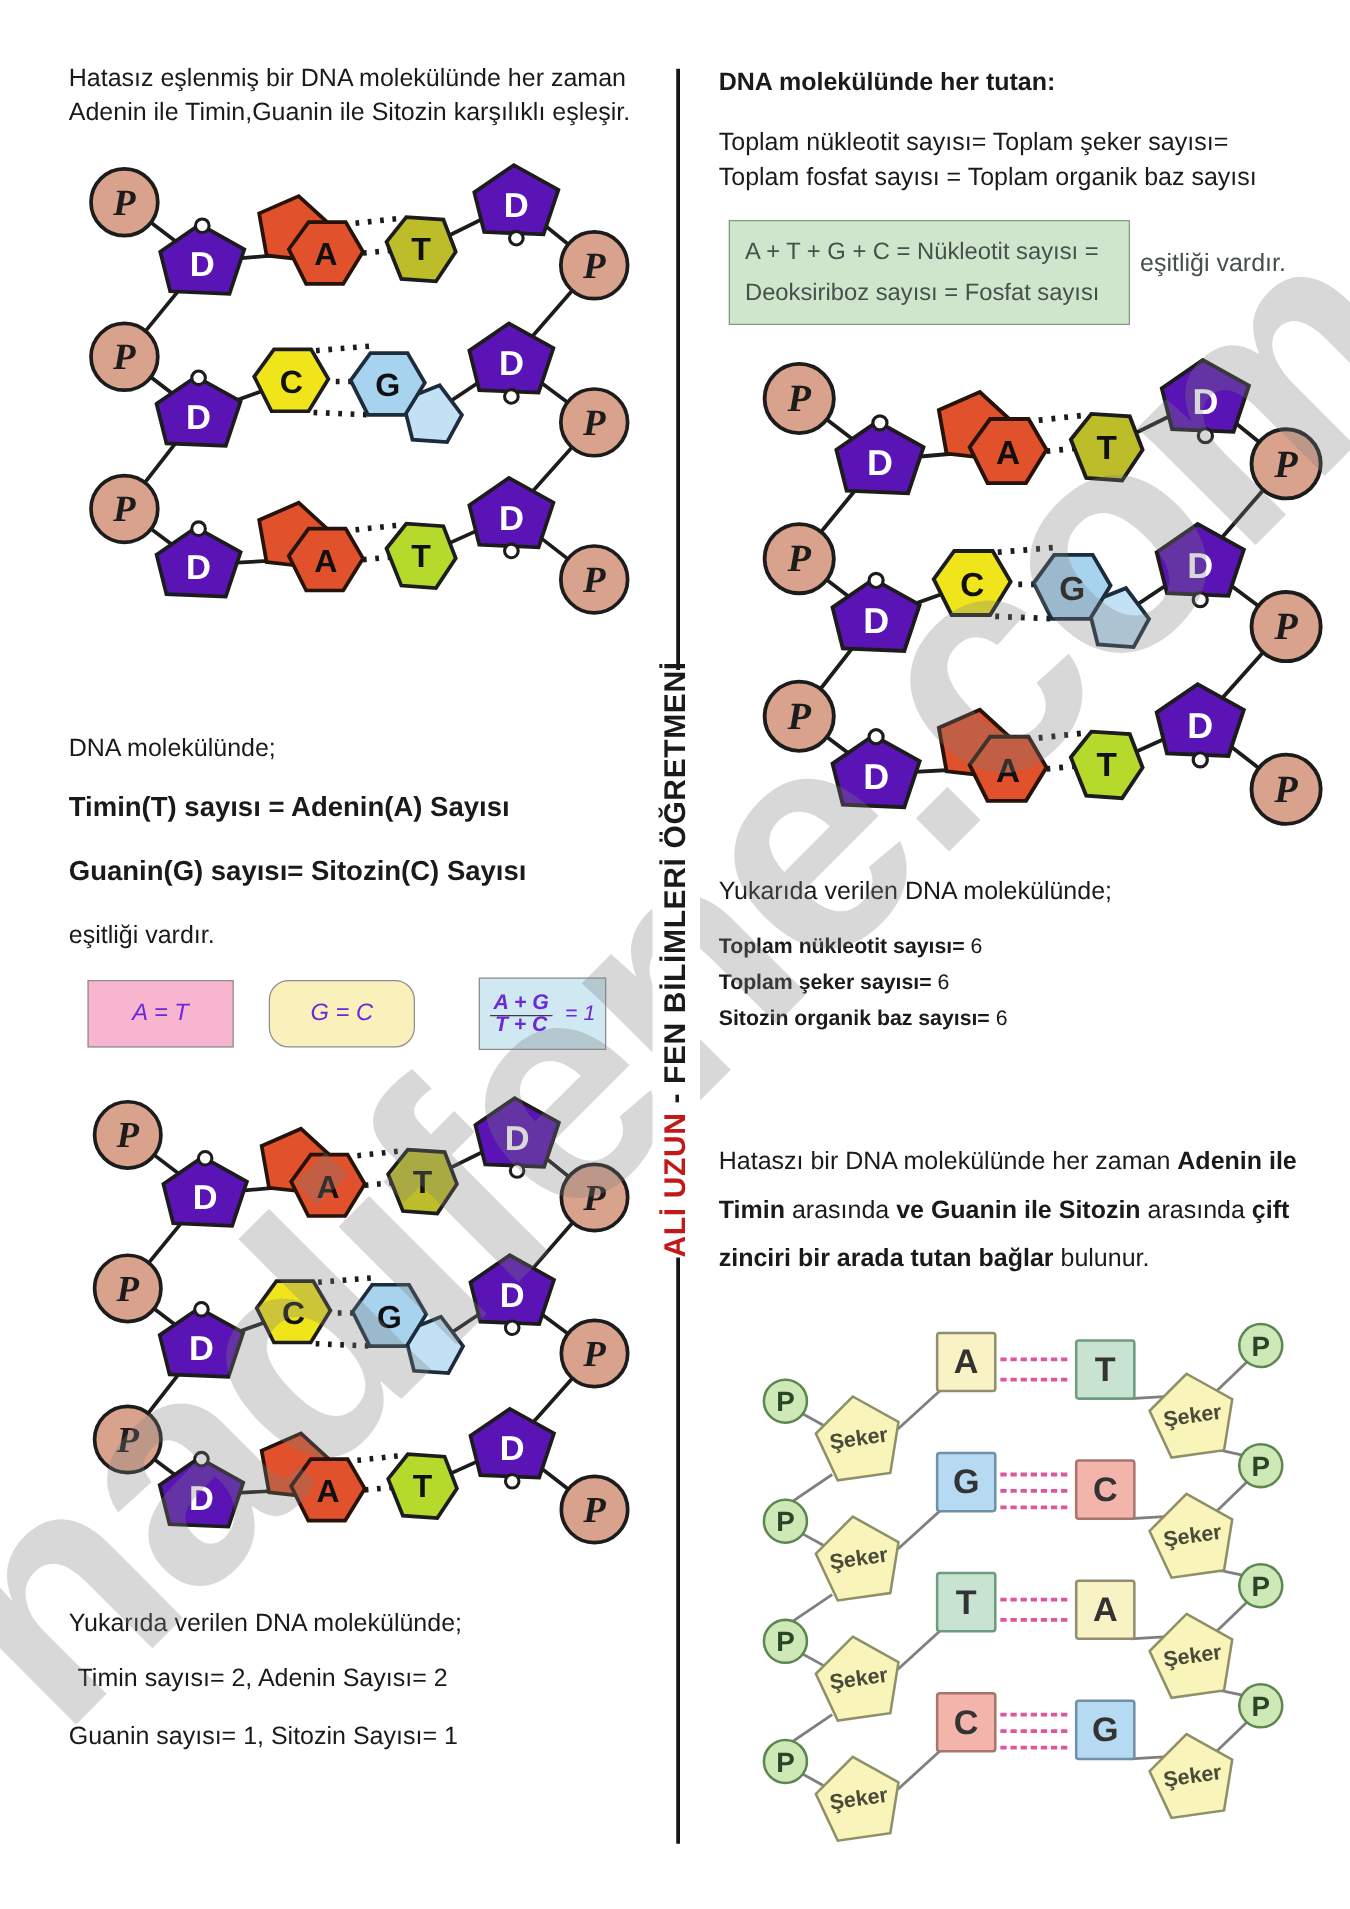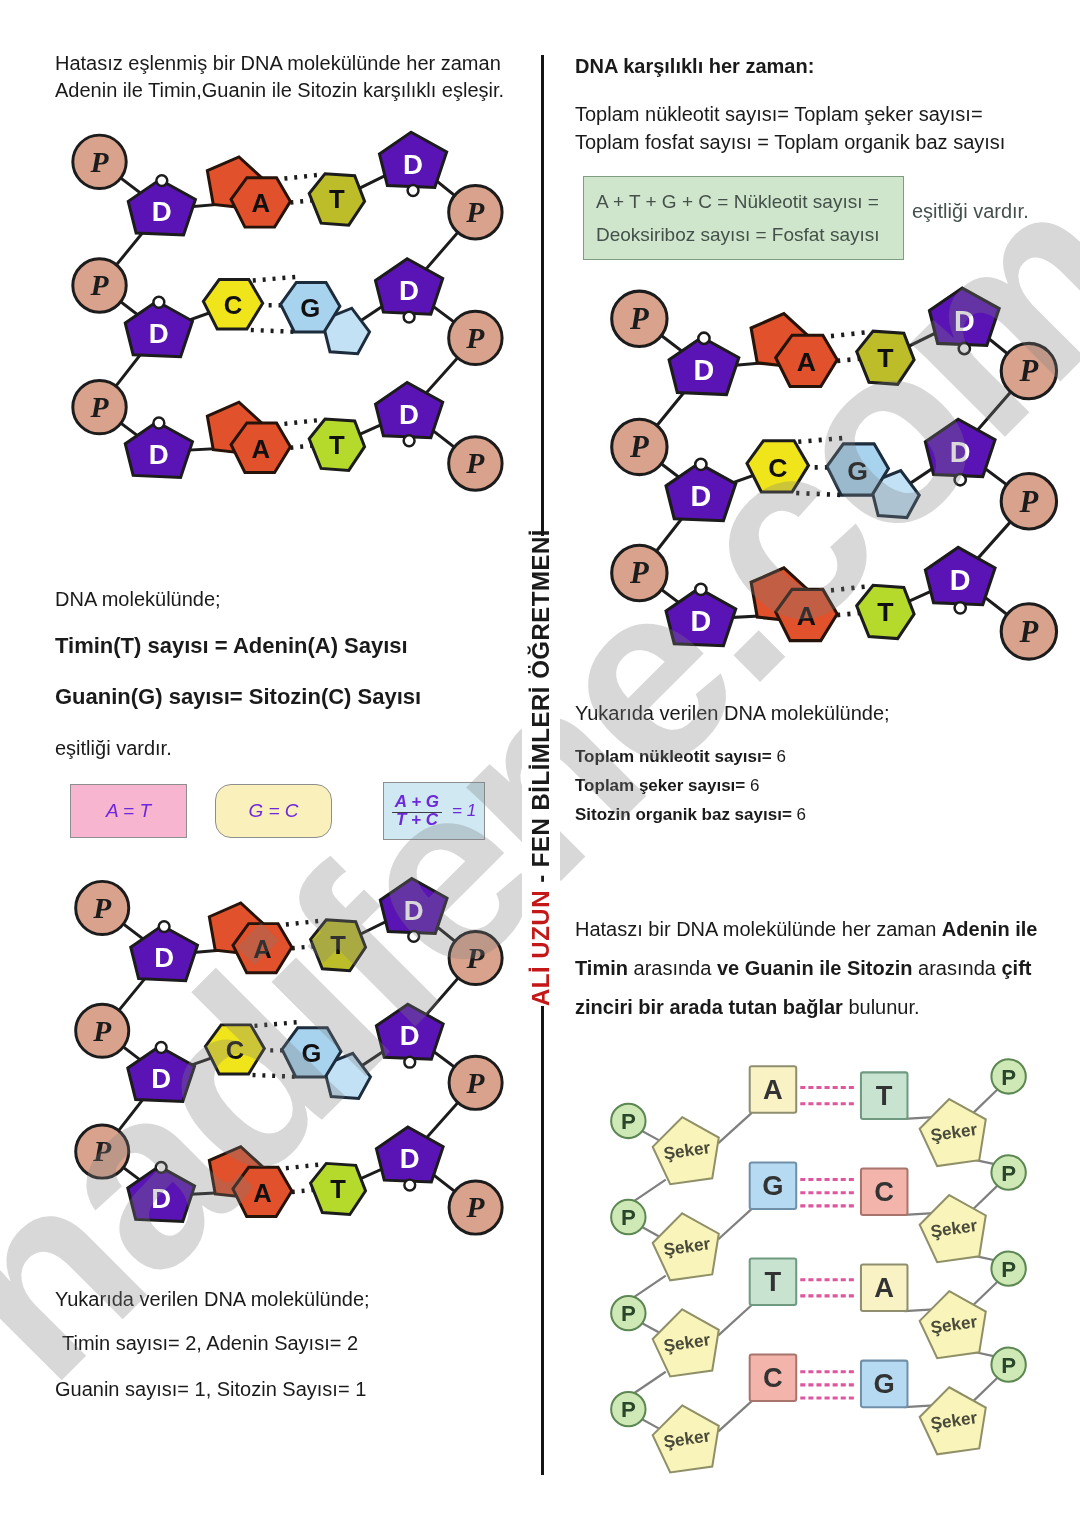--- a/index.html
+++ b/index.html
@@ -224,21 +224,21 @@
 
   <div class="abs txt" style="left:55px;top:1286px;">Yukarıda verilen DNA molekülünde;</div>
   <div class="abs txt" style="left:62px;top:1330px;">Timin sayısı= 2, Adenin Sayısı= 2</div>
   <div class="abs txt" style="left:55px;top:1376px;">Guanin sayısı= 1, Sitozin Sayısı= 1</div>
 
   <div class="abs divider"></div>
   <div class="abs teacher">
     <span class="name">ALİ UZUN</span><span> - </span><span>FEN BİLİMLERİ ÖĞRETMENİ</span>
   </div>
 
-  <div class="abs txt bold" style="left:575px;top:53px;">DNA karşılıklı her zaman:</div>
+  <div class="abs txt bold" style="left:575px;top:53px;">DNA molekülünde her tutan:</div>
   <div class="abs txt" style="left:575px;top:100px;width:490px;line-height:28px;">
     <div>Toplam nükleotit sayısı= Toplam şeker sayısı=</div>
     <div>Toplam fosfat sayısı = Toplam organik baz sayısı</div>
   </div>
 
   <div class="abs greenbox" style="left:583px;top:176px;width:295px;">
     <div>A + T + G + C = Nükleotit sayısı =</div>
     <div>Deoksiriboz sayısı = Fosfat sayısı</div>
   </div>
   <div class="abs txt" style="left:912px;top:198px;color:#44514a;">eşitliği vardır.</div>

